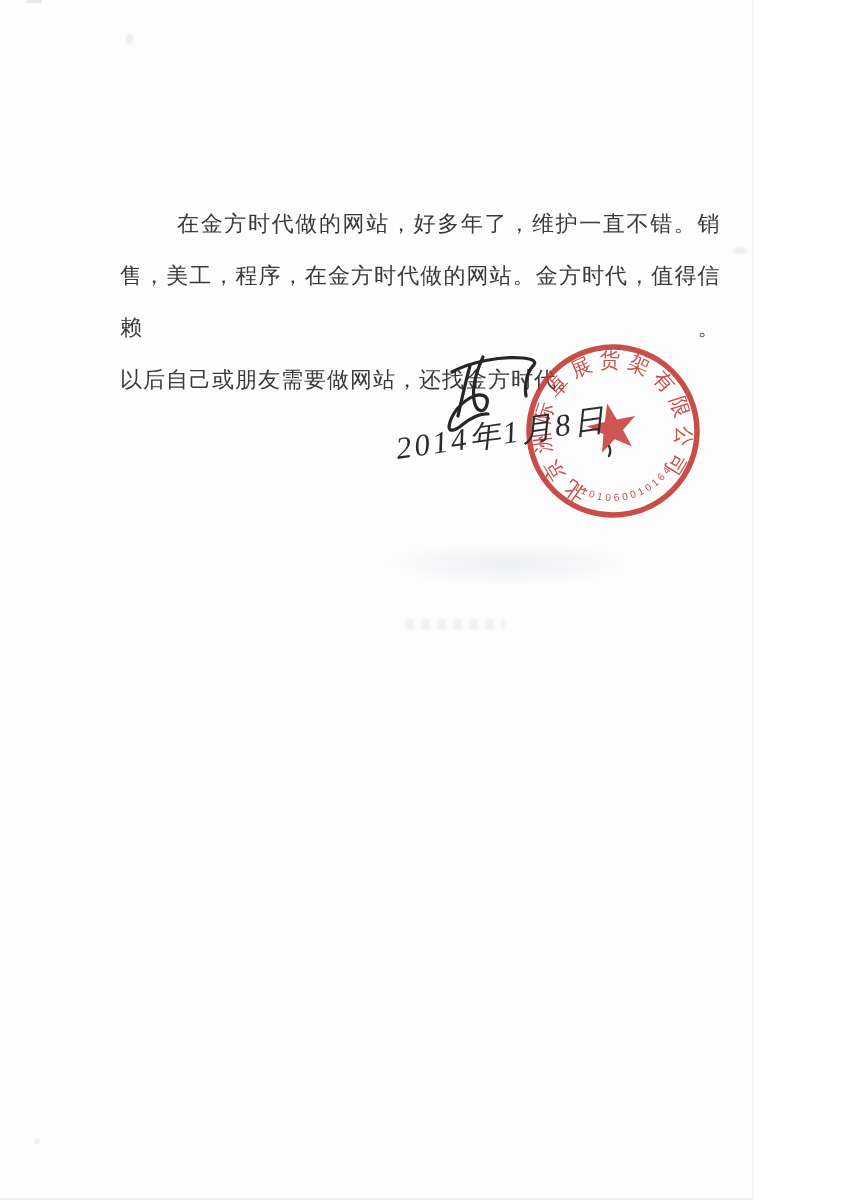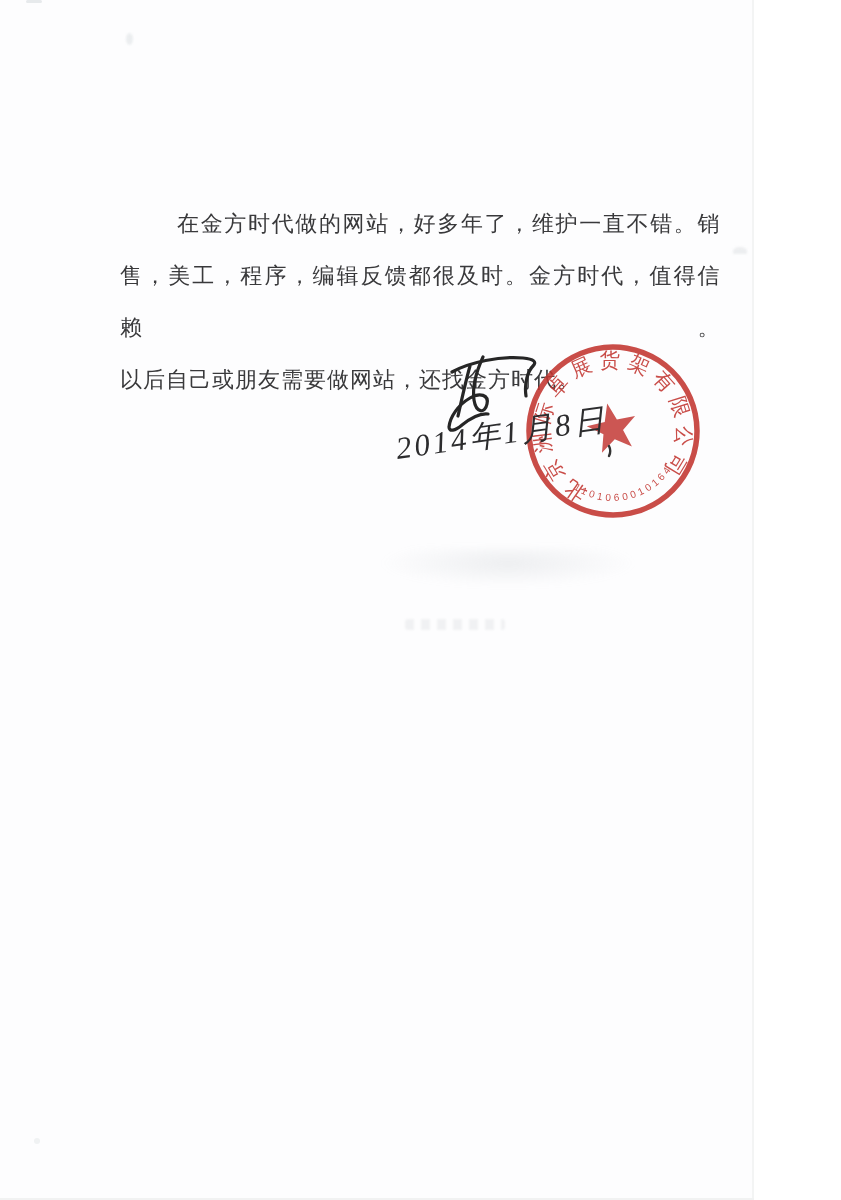--- a/index.html
+++ b/index.html
@@ -55,21 +55,21 @@
 
   <div class="speck a"></div>
   <div class="speck b"></div>
   <div class="speck c"></div>
   <div class="speck d"></div>
   <div class="edge-right"></div>
   <div class="edge-bottom"></div>
 
   <div class="paragraph">
     <div class="pline indent">在金方时代做的网站，好多年了，维护一直不错。销</div>
-    <div class="pline">售，美工，程序，编辑反馈都很及时。金方时代，值得信赖。</div>
+    <div class="pline">售，美工，程序，在金方时代做的网站。金方时代，值得信赖。</div>
     <div class="pline last">以后自己或朋友需要做网站，还找金方时代。</div>
   </div>
 
   <svg class="stamp-svg" width="220" height="220" viewBox="0 0 220 220">
     <g transform="rotate(-12 110 110)" opacity="0.88">
       <circle cx="110" cy="110" r="84" fill="none" stroke="#c23530" stroke-width="5.5"></circle>
       <polygon fill="#c23530" opacity="0.95" points="110,82 116.2,99.5 134.7,100 120,111.2 125.3,129 110,118.5 94.7,129 100,111.2 85.3,100 103.8,99.5"></polygon>
       <path id="arcTop" d="M 73.3 162.4 A 64 64 0 1 1 146.7 162.4" fill="none"></path>
       <text font-size="20.5" fill="#c23530" letter-spacing="6.5" text-anchor="middle" font-family="Liberation Sans, sans-serif">
         <textPath href="#arcTop" startOffset="50%">北京洲际卓展货架有限公司</textPath>

